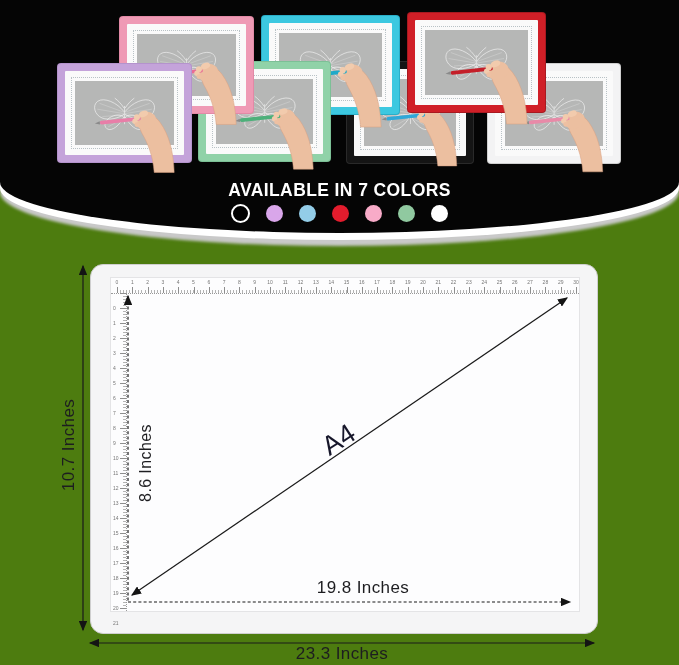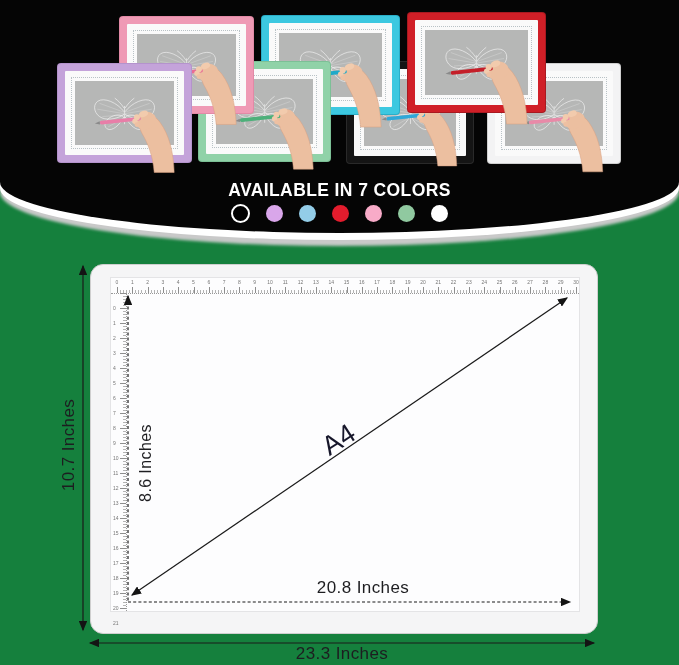--- a/index.html
+++ b/index.html
@@ -1,16 +1,16 @@
 <!DOCTYPE html>
 <html><head>
 <meta charset="utf-8">
 <style>
   html,body{margin:0;padding:0;background:#fff;}
-  #app{position:relative;width:679px;height:665px;overflow:hidden;background:#15803d;
+  #app{position:relative;width:679px;height:665px;overflow:hidden;background:#4d7c0f;
        font-family:"Liberation Sans",sans-serif;}
 
   
   .arc{position:absolute;top:0;left:0;width:679px;}
   .arc-shadow{height:246px;background:#c9c9c9;border-radius:0 0 50% 50% / 0 0 54px 54px;filter:blur(1.5px);z-index:1;}
   .arc-rim{height:240px;background:#ffffff;border-radius:0 0 50% 50% / 0 0 52px 52px;z-index:2;}
   .arc-black{height:233px;background:#050505;border-radius:0 0 50% 50% / 0 0 51px 51px;z-index:3;}
   #pads{position:absolute;top:0;left:0;width:679px;height:233px;z-index:4;}
   .pad{position:absolute;border-radius:3px;}
   .mat{position:absolute;inset:7px;background:#fafafa;border-radius:1px;}
@@ -417,18 +417,18 @@
         <line x1="83" y1="266" x2="83" y2="630" marker-start="url(#ah)" marker-end="url(#ah)"></line>
         <line x1="90" y1="643" x2="594" y2="643" marker-start="url(#ah)" marker-end="url(#ah)"></line>
         <line x1="128" y1="296" x2="128" y2="602" stroke-dasharray="3 2.2" marker-start="url(#ah)"></line>
         <line x1="128" y1="602" x2="570" y2="602" stroke-dasharray="3 2.2" marker-end="url(#ah)"></line>
         <line x1="132" y1="595" x2="567" y2="298" marker-start="url(#ah)" marker-end="url(#ah)"></line>
       </g>
     </svg>
 
     <div class="lbl lbl-outer-h">10.7 Inches</div>
     <div class="lbl lbl-inner-h">8.6 Inches</div>
-    <div class="lbl lbl-inner-w">20.8 Inches</div>
+    <div class="lbl lbl-inner-w">19.8 Inches</div>
     <div class="lbl lbl-outer-w">23.3 Inches</div>
     <div class="lbl lbl-a4">A4</div>
   </div>
 
 </div>
 
 </body></html>

